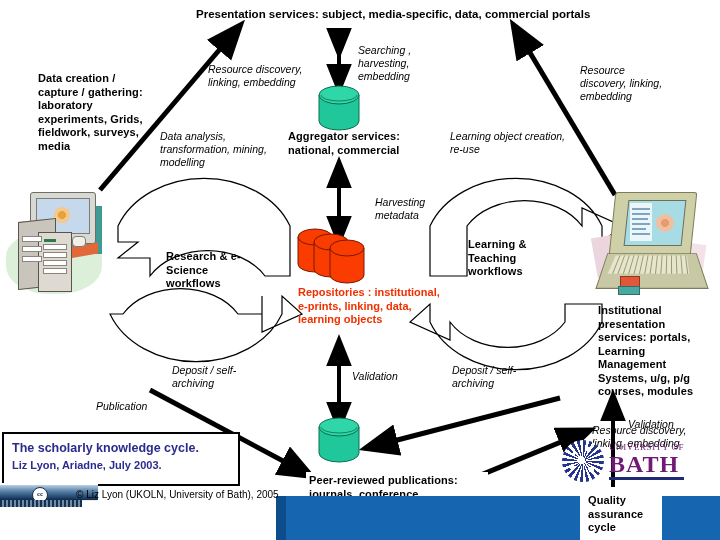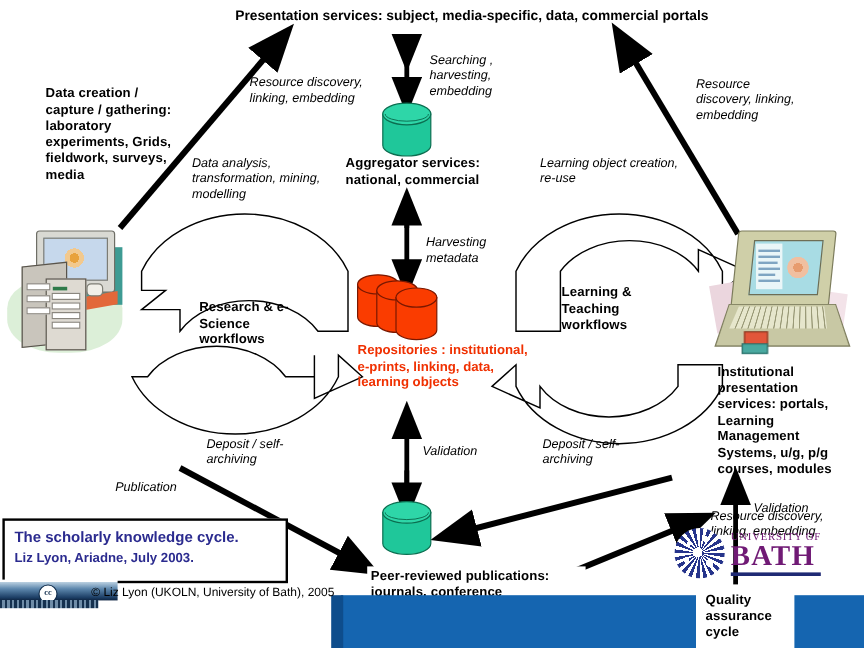--- a/index.html
+++ b/index.html
@@ -307,21 +307,21 @@
   <div class="abs t-italic" style="left:358px; top:44px; width:92px;">Searching , harvesting, embedding</div>
 
   <div class="abs t-italic" style="left:580px; top:64px; width:86px;">Resource discovery, linking, embedding</div>
 
   <div class="abs t-bold" style="left:288px; top:130px; width:118px;">Aggregator services: national, commercial</div>
 
   <div class="abs t-italic" style="left:160px; top:130px; width:118px;">Data analysis, transformation, mining, modelling</div>
 
   <div class="abs t-italic" style="left:450px; top:130px; width:116px;">Learning object creation, re-use</div>
 
-  <div class="abs t-italic" style="left:355px; top:196px; width:76px;">Harvesting metadata</div>
+  <div class="abs t-italic" style="left:375px; top:196px; width:76px;">Harvesting metadata</div>
 
   <div class="abs t-bold" style="left:166px; top:250px; width:86px;">Research &amp; e-Science workflows</div>
 
   <div class="abs t-bold" style="left:468px; top:238px; width:82px;">Learning &amp; Teaching workflows</div>
 
   <div class="abs t-red" style="left:298px; top:286px; width:142px;">Repositories : institutional, e-prints, linking, data, learning objects</div>
 
   <div class="abs t-bold" style="left:598px; top:304px; width:118px;">Institutional presentation services: portals, Learning Management Systems, u/g, p/g courses, modules</div>
 
   <div class="abs t-italic" style="left:172px; top:364px; width:84px;">Deposit / self-archiving</div>

